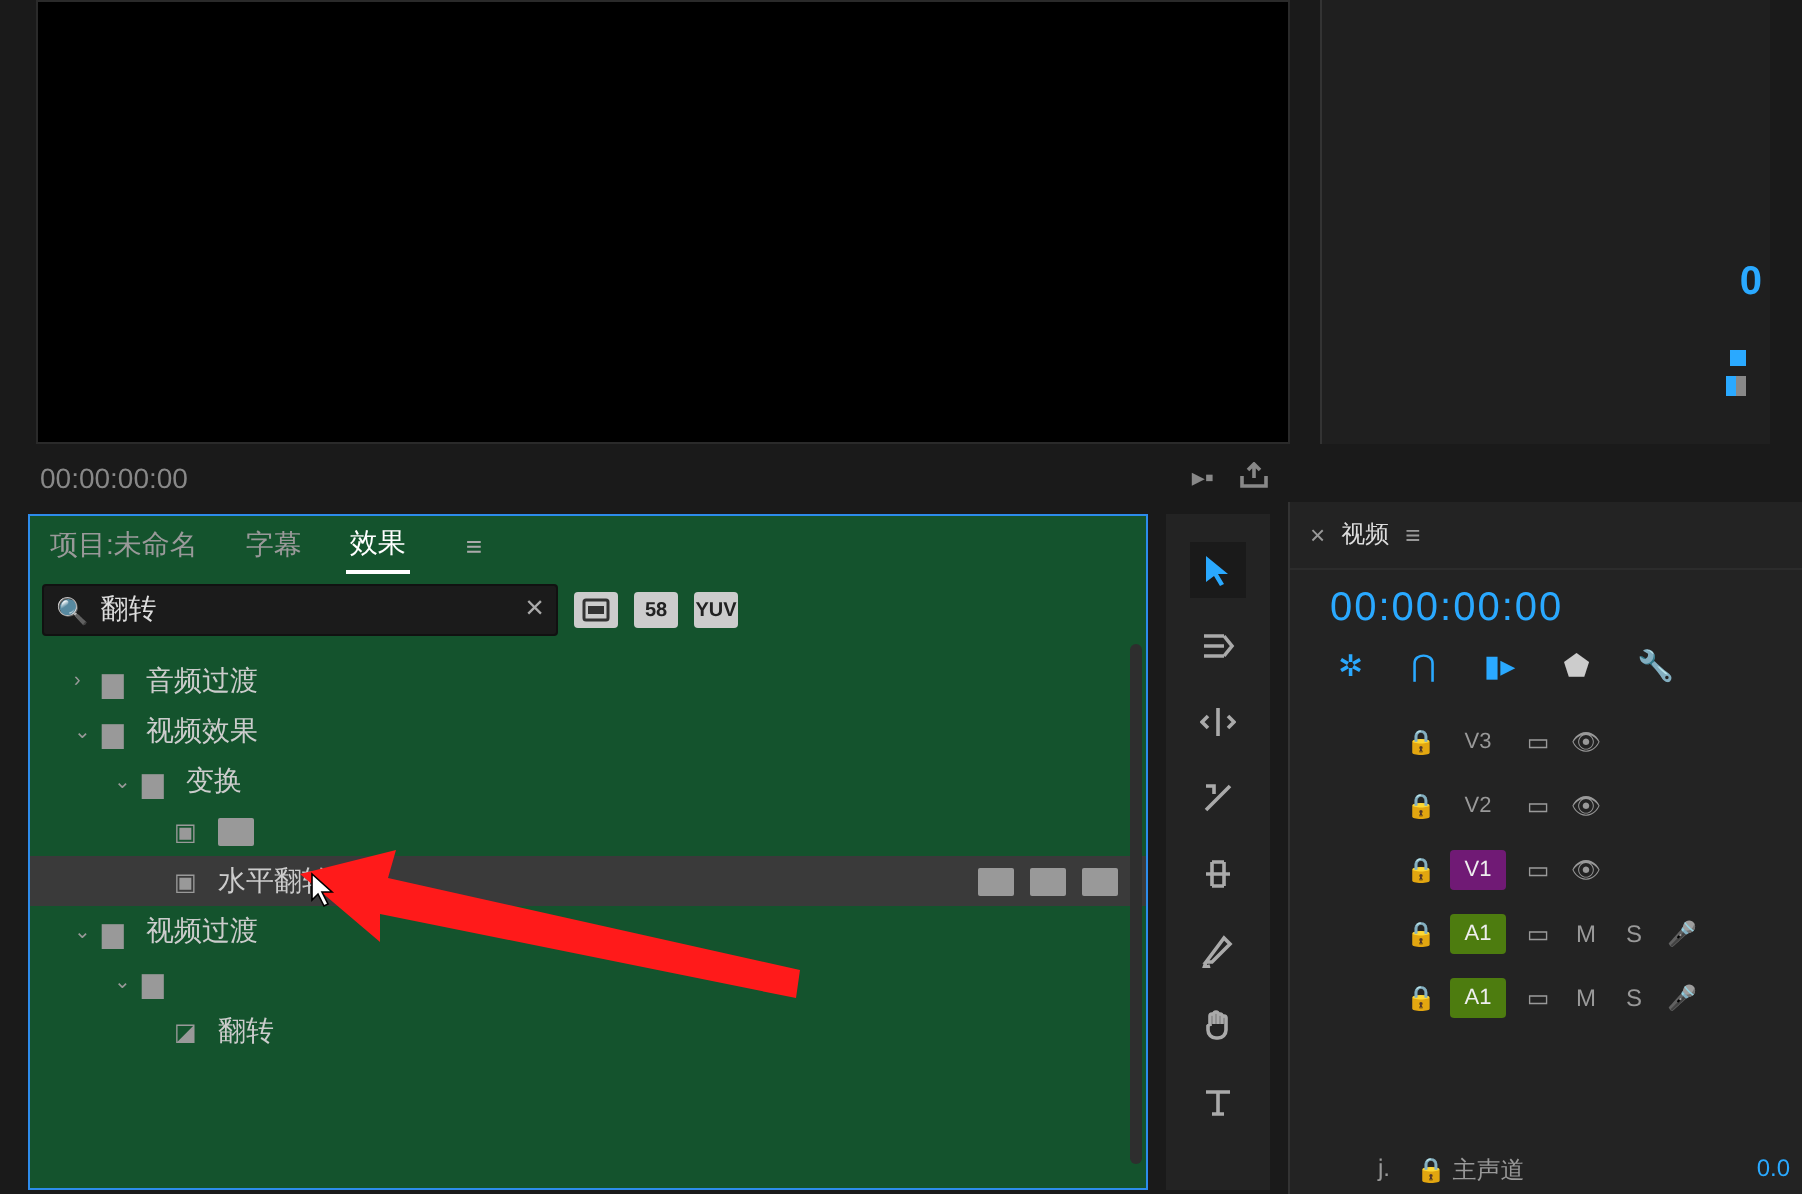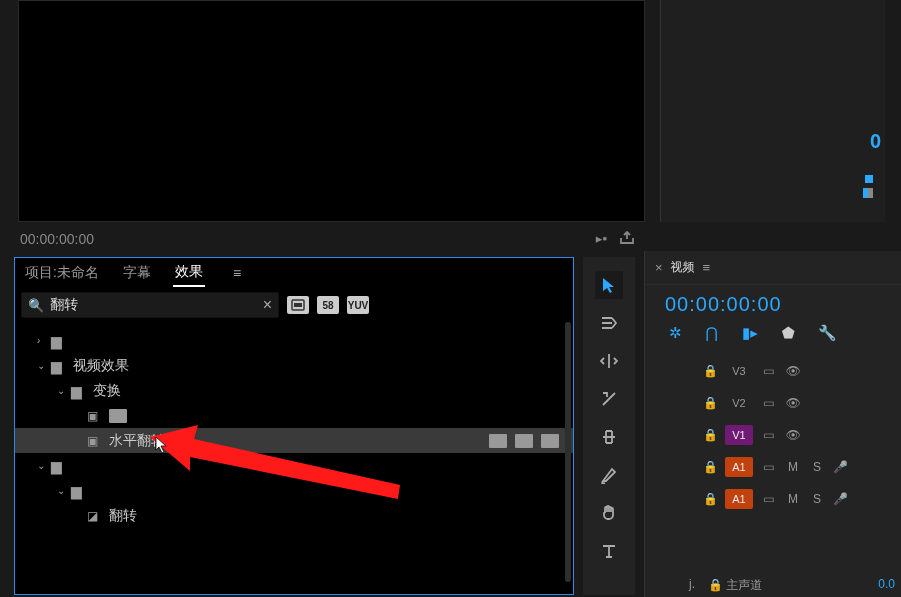--- a/index.html
+++ b/index.html
@@ -11,21 +11,21 @@
 .viewer-right .tc-partial { position:absolute; right:4px; top:130px; color:#2aa9ff; font-size:20px; font-weight:bold; }
 .viewer-right .marker-dot { position:absolute; right:12px; top:175px; width:8px; height:8px; background:#2aa9ff; }
 .viewer-right .marker-half { position:absolute; right:12px; top:188px; width:10px; height:10px; background:#2aa9ff; }
 .viewer-right .marker-half::after { content:""; position:absolute; left:5px; top:0; width:5px; height:10px; background:#888; }
 
 .timecode-row { position:absolute; left:18px; top:225px; width:627px; height:28px; display:flex; align-items:center; }
 .timecode-row .tc { color:#888; font-size:14px; padding-left:2px; }
 .timecode-row .ctrls { position:absolute; right:10px; display:flex; gap:12px; color:#888; }
 
 
-.fx-panel { position:absolute; left:14px; top:257px; width:560px; height:338px; border:1px solid #2d8ceb; background:#000000; }
+.fx-panel { position:absolute; left:14px; top:257px; width:560px; height:338px; border:1px solid #2d8ceb; background:#14532d; }
 .fx-tabs { display:flex; align-items:center; height:30px; padding:0 8px; gap:20px; font-size:14px; color:#999; }
 .fx-tabs .tab { padding:4px 2px; cursor:pointer; }
 .fx-tabs .tab.active { color:#fff; border-bottom:2px solid #fff; }
 .fx-tabs .menu { margin-left:8px; color:#aaa; }
 .fx-search-row { display:flex; align-items:center; gap:8px; padding:4px 6px 8px 6px; }
 .fx-search { flex:0 0 258px; display:flex; align-items:center; background:#1b1b1b; border:1px solid #111; border-radius:2px; height:26px; padding:0 6px; }
 .fx-search .mag { color:#888; font-size:13px; margin-right:6px; }
 .fx-search input { flex:1; background:transparent; border:none; color:#ddd; font-size:14px; outline:none; }
 .fx-search .clr { color:#aaa; cursor:pointer; font-size:16px; }
 .badge { width:22px; height:18px; background:#ccc; color:#222; font-size:10px; font-weight:bold; display:flex; align-items:center; justify-content:center; border-radius:2px; }
@@ -64,21 +64,21 @@
 .tl-tools .t { cursor:pointer; }
 .tl-tools .t.blue { color:#2aa9ff; }
 .tracks { padding:6px 0 0 0; }
 .track { display:flex; align-items:center; height:30px; gap:8px; padding-left:58px; color:#999; font-size:12px; }
 .track.gap { margin-bottom:2px; }
 .track .lock { width:14px; }
 .track .tname { width:28px; height:20px; display:flex; align-items:center; justify-content:center; border-radius:2px; font-size:11px; }
 .track .tname.on { background:#701a75; color:#eee; }
 .track .eye, .track .tog, .track .m, .track .s, .track .mic { width:16px; text-align:center; cursor:pointer; }
 .track .mic { color:#888; }
-.track.audio .tname.on { background:#c2410c; }
+.track.audio .tname.on { background:#4d7c0f; }
 .bottom-info { position:absolute; bottom:6px; left:44px; right:6px; display:flex; justify-content:space-between; color:#888; font-size:12px; }
 .bottom-info .b1 { color:#999; }
 .bottom-info .b2 { color:#2aa9ff; }
 
 
 .sv { fill:none; stroke:currentColor; stroke-width:1.8; }
 </style>
 </head>
 <body>
 
@@ -119,20 +119,21 @@
           <rect x="3" y="4" width="8" height="4" fill="#333"></rect>
         </svg>
     </div>
     <div class="badge">58</div>
     <div class="badge">YUV</div>
   </div>
   <div class="fx-tree">
     <div class="tree-row ind-1">
       <span class="arrow">›</span>
       <span class="folder">▆</span>
+      <span class="label">音频过渡</span>
     </div>
     <div class="tree-row ind-1">
       <span class="arrow">⌄</span>
       <span class="folder">▆</span>
       <span class="label">视频效果</span>
     </div>
     <div class="tree-row ind-2">
       <span class="arrow">⌄</span>
       <span class="folder">▆</span>
       <span class="label">变换</span>
@@ -148,20 +149,21 @@
       <span class="label">水平翻转</span>
       <span class="row-badges">
         <span class="mini-badge"></span>
         <span class="mini-badge"></span>
         <span class="mini-badge"></span>
       </span>
     </div>
     <div class="tree-row ind-1">
       <span class="arrow">⌄</span>
       <span class="folder">▆</span>
+      <span class="label">视频过渡</span>
     </div>
     <div class="tree-row ind-2">
       <span class="arrow">⌄</span>
       <span class="folder">▆</span>
     </div>
     <div class="tree-row ind-3">
       <span class="effect-icon">◪</span>
       <span class="label">翻转</span>
     </div>
   </div>

